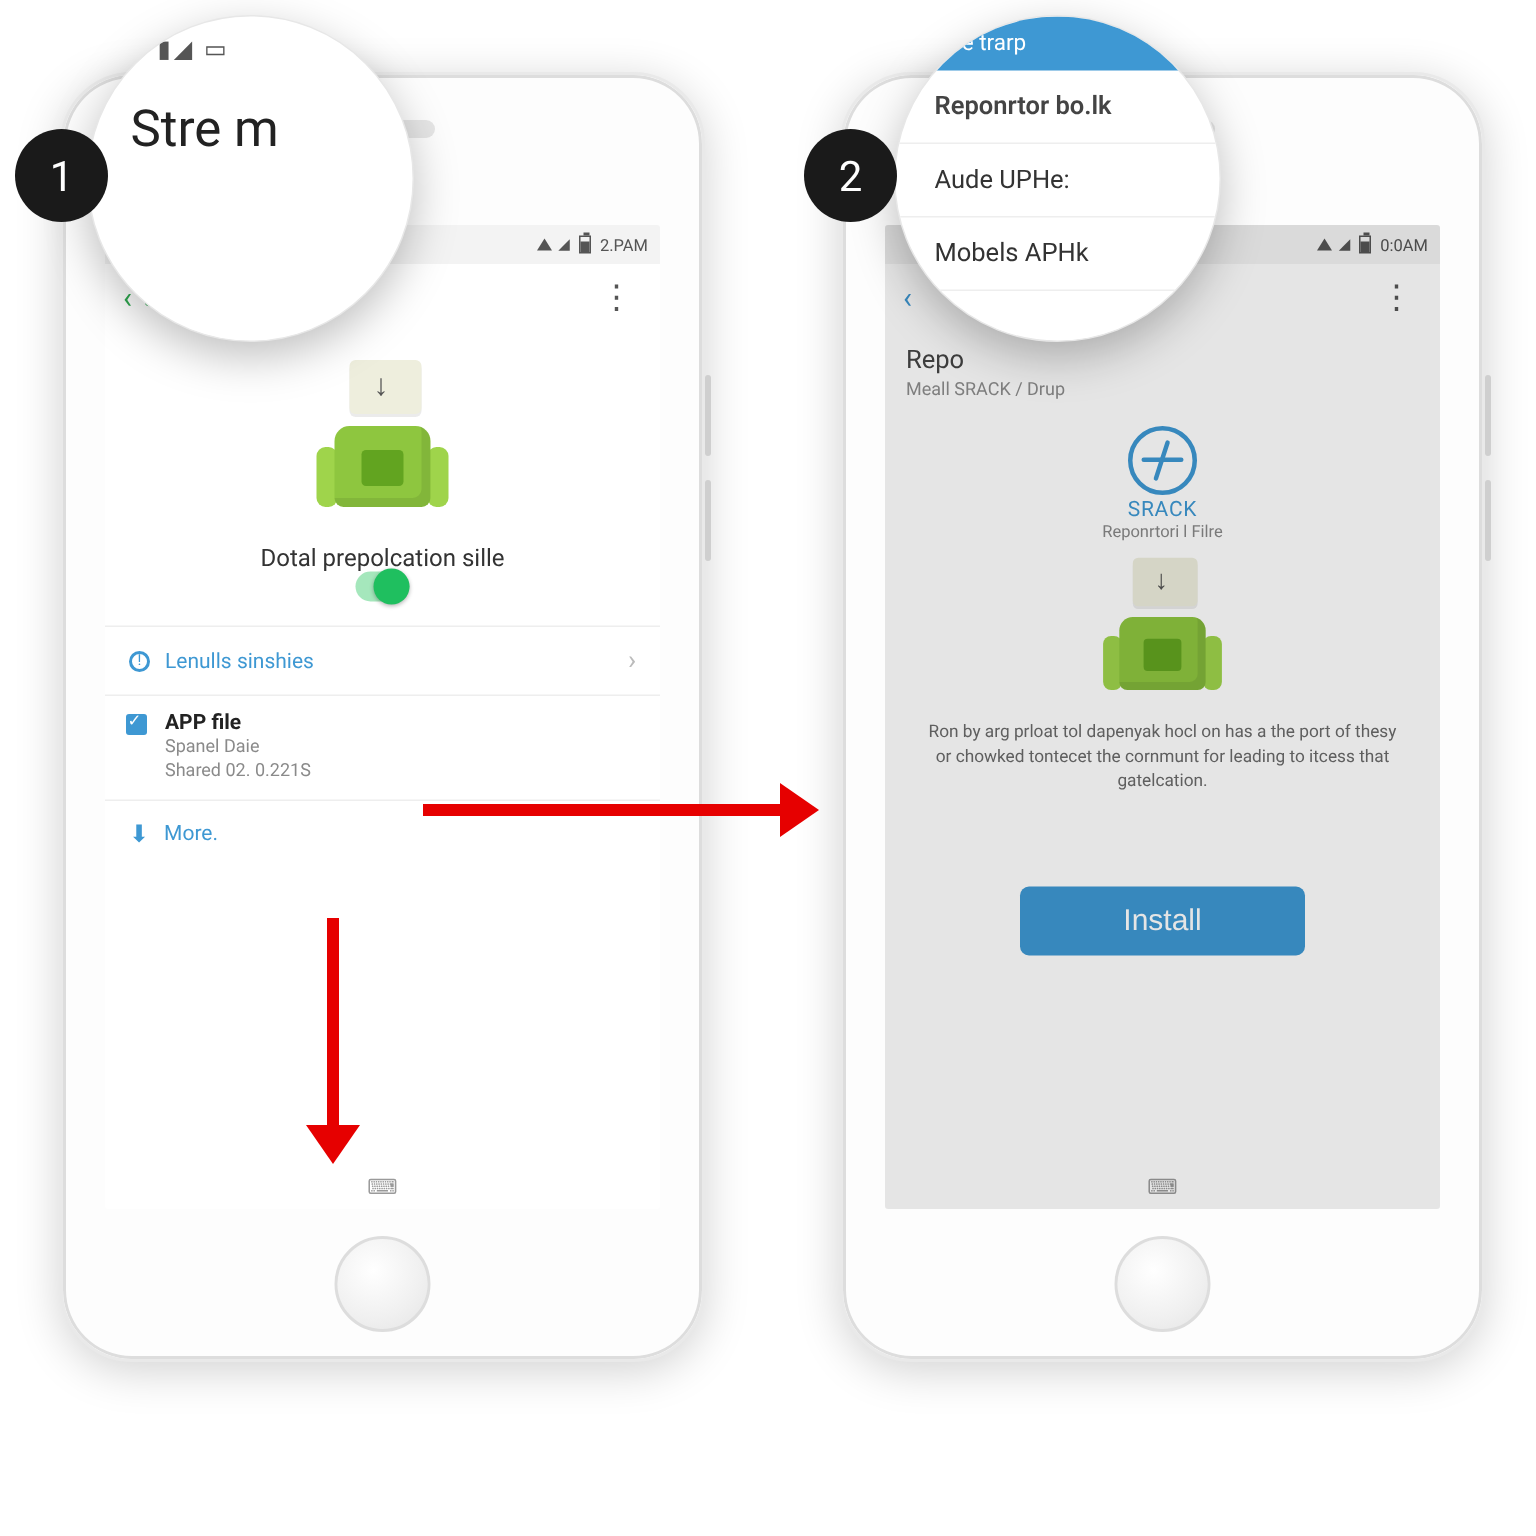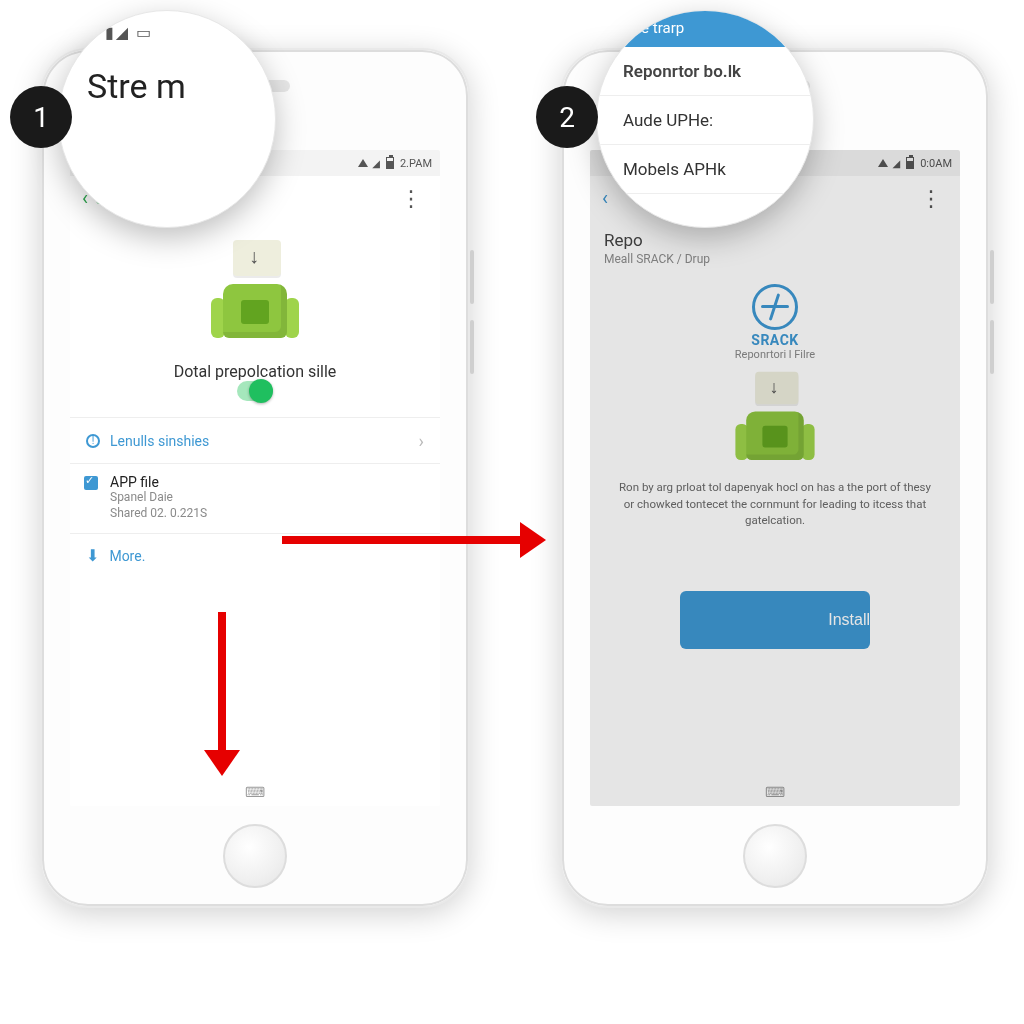--- a/index.html
+++ b/index.html
@@ -94,40 +94,40 @@
   }
   .link-row .chev{color:#bbb;font-size:18px}
   .link-row .dot{width:14px;height:14px;border-radius:50%;border:2px solid #3e98d3;display:inline-flex;align-items:center;justify-content:center;color:#3e98d3;font-size:10px;margin-right:10px}
   .file-row{
     padding:10px 16px 12px 40px;position:relative;border-bottom:1px solid #eee;
   }
   .file-row .chk{
     position:absolute;left:14px;top:12px;width:14px;height:14px;background:#3e98d3;border-radius:2px;
   }
   .file-row .chk::after{content:"✓";color:#fff;font-size:11px;position:absolute;left:1px;top:-2px}
-  .file-row .ft{font-size:14px;font-weight:400;color:#222}
+  .file-row .ft{font-size:14px;font-weight:700;color:#222}
   .file-row .fs{font-size:12px;color:#8a8a8a;line-height:1.3}
   .more-row{padding:12px 16px;color:#3e98d3;font-size:14px;display:flex;align-items:center;gap:10px}
   .more-row .dl{color:#3e98d3;font-size:16px}
   
   .repo-hdr{padding:10px 14px 2px;font-size:17px;font-weight:400;color:#444}
   .repo-sub{padding:0 14px 10px;font-size:12px;color:#8d8d8d}
   .p2-logo{
     width:46px;height:46px;margin:8px auto 2px;border:3px solid #3e98d3;border-radius:50%;
     position:relative;
   }
   .p2-logo::before{content:"";position:absolute;left:6px;top:18px;width:28px;height:3px;background:#3e98d3;border-radius:2px}
   .p2-logo::after{content:"";position:absolute;left:18px;top:6px;width:3px;height:28px;background:#3e98d3;border-radius:2px;transform:rotate(18deg)}
-  .p2-brand{text-align:center;color:#3e98d3;font-size:14px;font-weight:700;letter-spacing:.5px}
+  .p2-brand{text-align:center;color:#3e98d3;font-size:14px;font-weight:400;letter-spacing:.5px}
   .p2-brandsub{text-align:center;color:#888;font-size:11px;margin-bottom:6px}
   .p2-mascot-wrap{transform:scale(.9);margin-top:-2px}
   .p2-desc{padding:6px 28px;text-align:center;font-size:11.5px;line-height:1.45;color:#6a6a6a}
   .install-btn{
-    display:block;margin:56px auto 0;width:190px;height:58px;border:none;border-radius:6px;
-    background:#3e98d3;color:#fff;font-size:16px;text-align:right;
+    display:block;margin:56px auto 0;width:190px;height:46px;border:none;border-radius:6px;
+    background:#3e98d3;color:#fff;font-size:20px;
   }
   .keybicon{position:absolute;bottom:6px;left:50%;transform:translateX(-50%);font-size:14px;color:#9a9a9a}
   
   .badge{
     position:absolute;width:62px;height:62px;border-radius:50%;background:#1a1a1a;color:#fff;
     display:flex;align-items:center;justify-content:center;font-size:28px;font-weight:400;z-index:40;
   }
   .badge.b1{left:10px; top:86px}
   .badge.b2{left:536px; top:86px}
   

